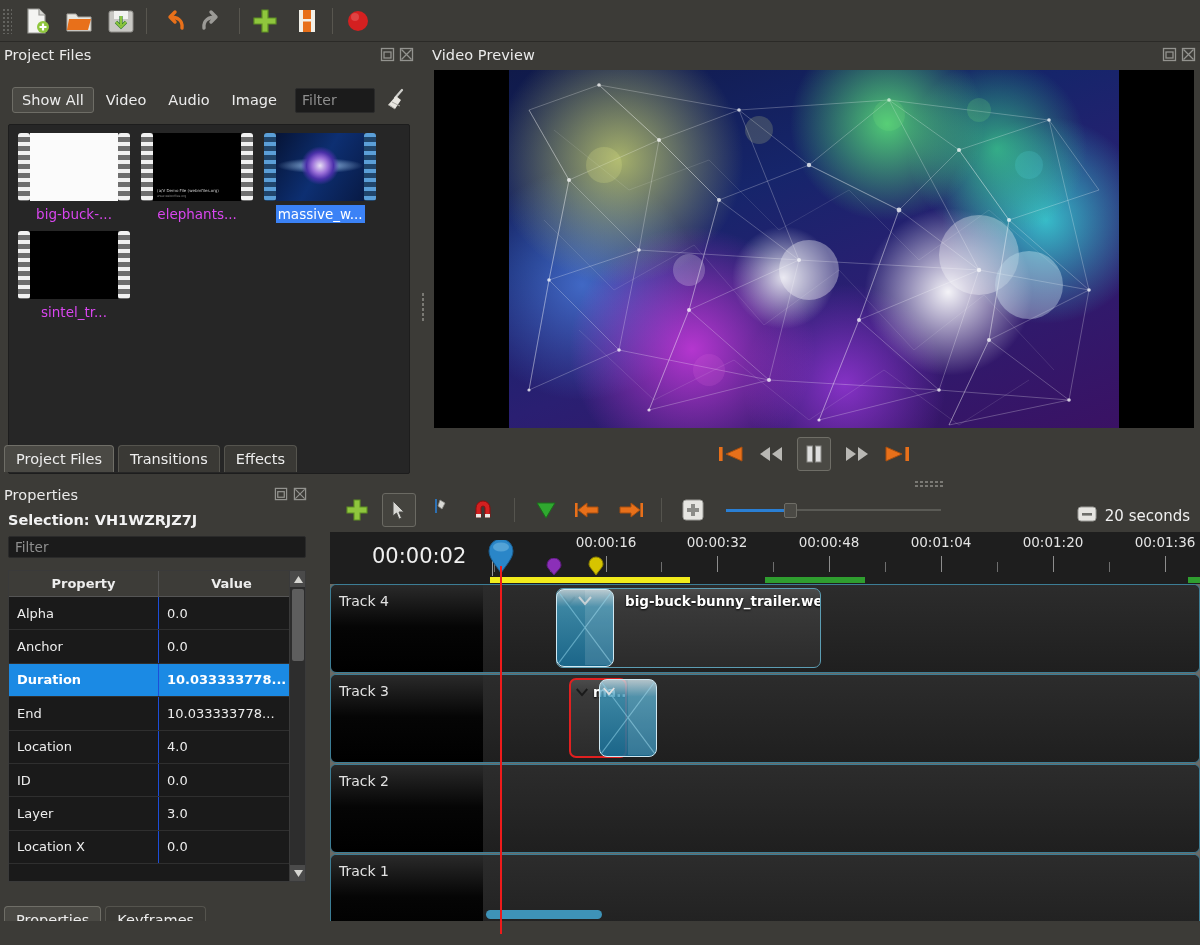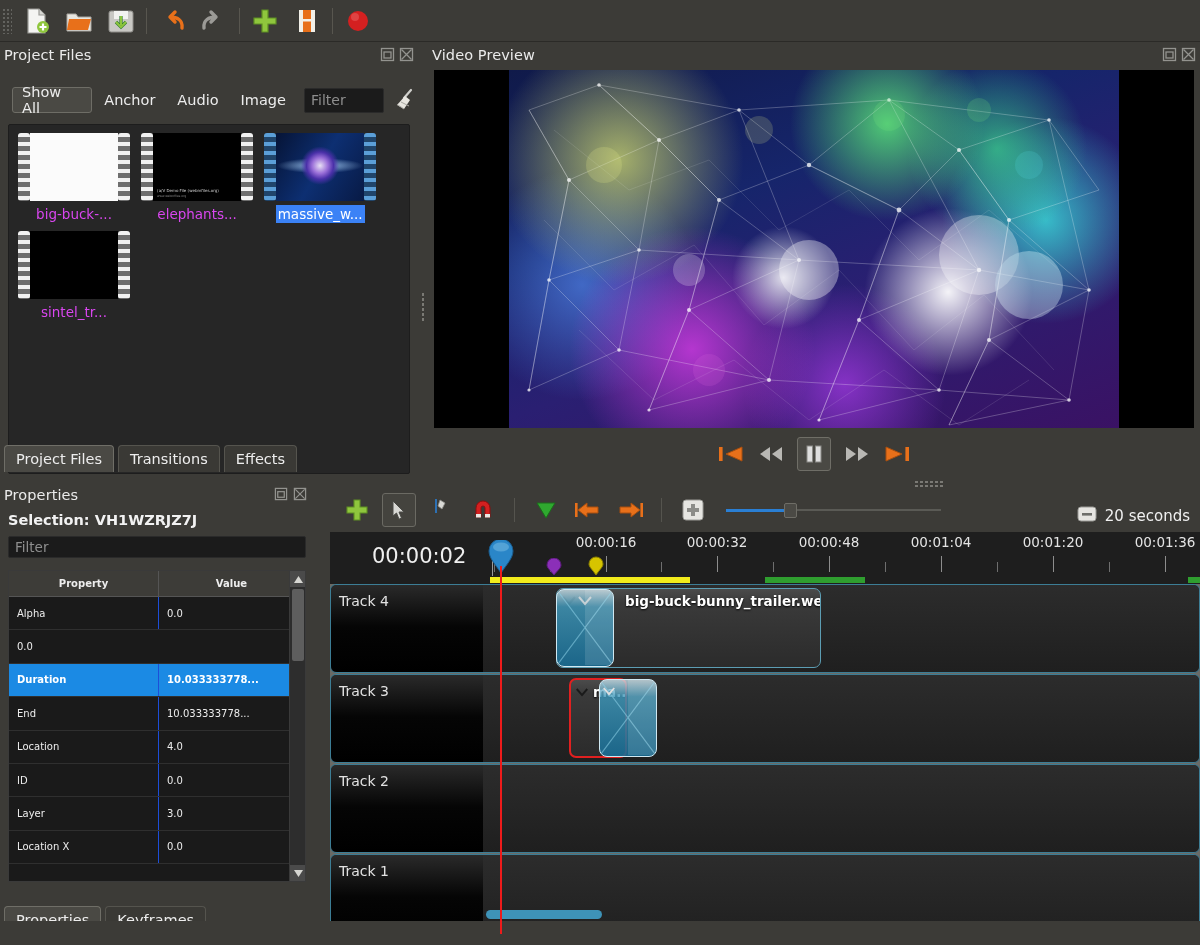--- a/index.html
+++ b/index.html
@@ -86,21 +86,21 @@
   .propfilter { position: absolute; left: 8px; top: 54px; width: 298px; height: 22px;
     background: #1b1b1b; border: 1px solid #2a2a2a; color: #8e8e8e;
     font-size: 13.5px; padding: 0 6px; font-family: inherit; border-radius: 2px; }
   .propfilter::placeholder { color: #8e8e8e; }
 
   .proptable { position: absolute; left: 8px; top: 88px; width: 298px; height: 312px;
     background: #1a1a1a; border: 1px solid #3a3a3a; overflow: hidden; }
   .prow { display: flex; height: 33.4px; align-items: stretch;
     border-bottom: 1px solid #2f2f2f; }
   .prow.head { background: #3d3c38; height: 26px; border-bottom: 1px solid #555; }
-  .pcell { display: flex; align-items: center; font-size: 10px; color: #ededed;
+  .pcell { display: flex; align-items: center; font-size: 13px; color: #ededed;
     padding-left: 8px; overflow: hidden; white-space: nowrap; }
   .pcell.k { width: 150px; border-right: 1px solid #1d4ed8; }
   .pcell.v { flex: 1; }
   .prow.head .pcell { justify-content: center; font-weight: bold; padding: 0;
     border-right: 1px solid #555; }
   .prow.sel { background: #1b8ae4; }
   .prow.sel .pcell { color: #ffffff; font-weight: bold; }
   .pscroll { position: absolute; right: 0; top: 0; width: 16px; height: 100%;
     background: #2d2d2d; border-left: 1px solid #3a3a3a; }
   .parrow { width: 16px; height: 16px; background: #4a4a4a; position: absolute;
@@ -302,21 +302,21 @@
           <svg width="15" height="15" viewBox="0 0 15 15">
             <rect x="1.5" y="1.5" width="12" height="12" fill="none" stroke="#b5b5b1" stroke-width="1.3"></rect>
             <path d="M2.5 2.5l10 10M12.5 2.5l-10 10" stroke="#b5b5b1" stroke-width="1.3"></path>
           </svg>
         </span>
       </span>
     </div>
 
     <div class="filterbar">
       <div class="fbtn active">Show All</div>
-      <div class="fbtn">Anchor</div>
+      <div class="fbtn">Video</div>
       <div class="fbtn">Audio</div>
       <div class="fbtn">Image</div>
       <input class="finput" type="text" placeholder="Filter" style="">
       <span class="broom">
         <svg width="26" height="26" viewBox="0 0 26 26">
           <path d="M19 3l-7 8" stroke="#cfcfcb" stroke-width="2.2" stroke-linecap="round"></path>
           <path d="M13 9l5 4-6 9-7-4z" fill="#e8e6e0"></path>
           <path d="M9 15l8 4" stroke="#a9a8a2" stroke-width="1"></path>
           <path d="M6 18l6 4" stroke="#a9a8a2" stroke-width="1"></path>
         </svg>
@@ -404,20 +404,21 @@
       <div class="proptable">
         <div class="prow head">
           <div class="pcell k">Property</div>
           <div class="pcell v">Value</div>
         </div>
         <div class="prow">
           <div class="pcell k">Alpha</div>
           <div class="pcell v">0.0</div>
         </div>
         <div class="prow">
+          <div class="pcell k">Anchor</div>
           <div class="pcell v">0.0</div>
         </div>
         <div class="prow sel">
           <div class="pcell k">Duration</div>
           <div class="pcell v">10.033333778...</div>
         </div>
         <div class="prow">
           <div class="pcell k">End</div>
           <div class="pcell v">10.033333778...</div>
         </div>

